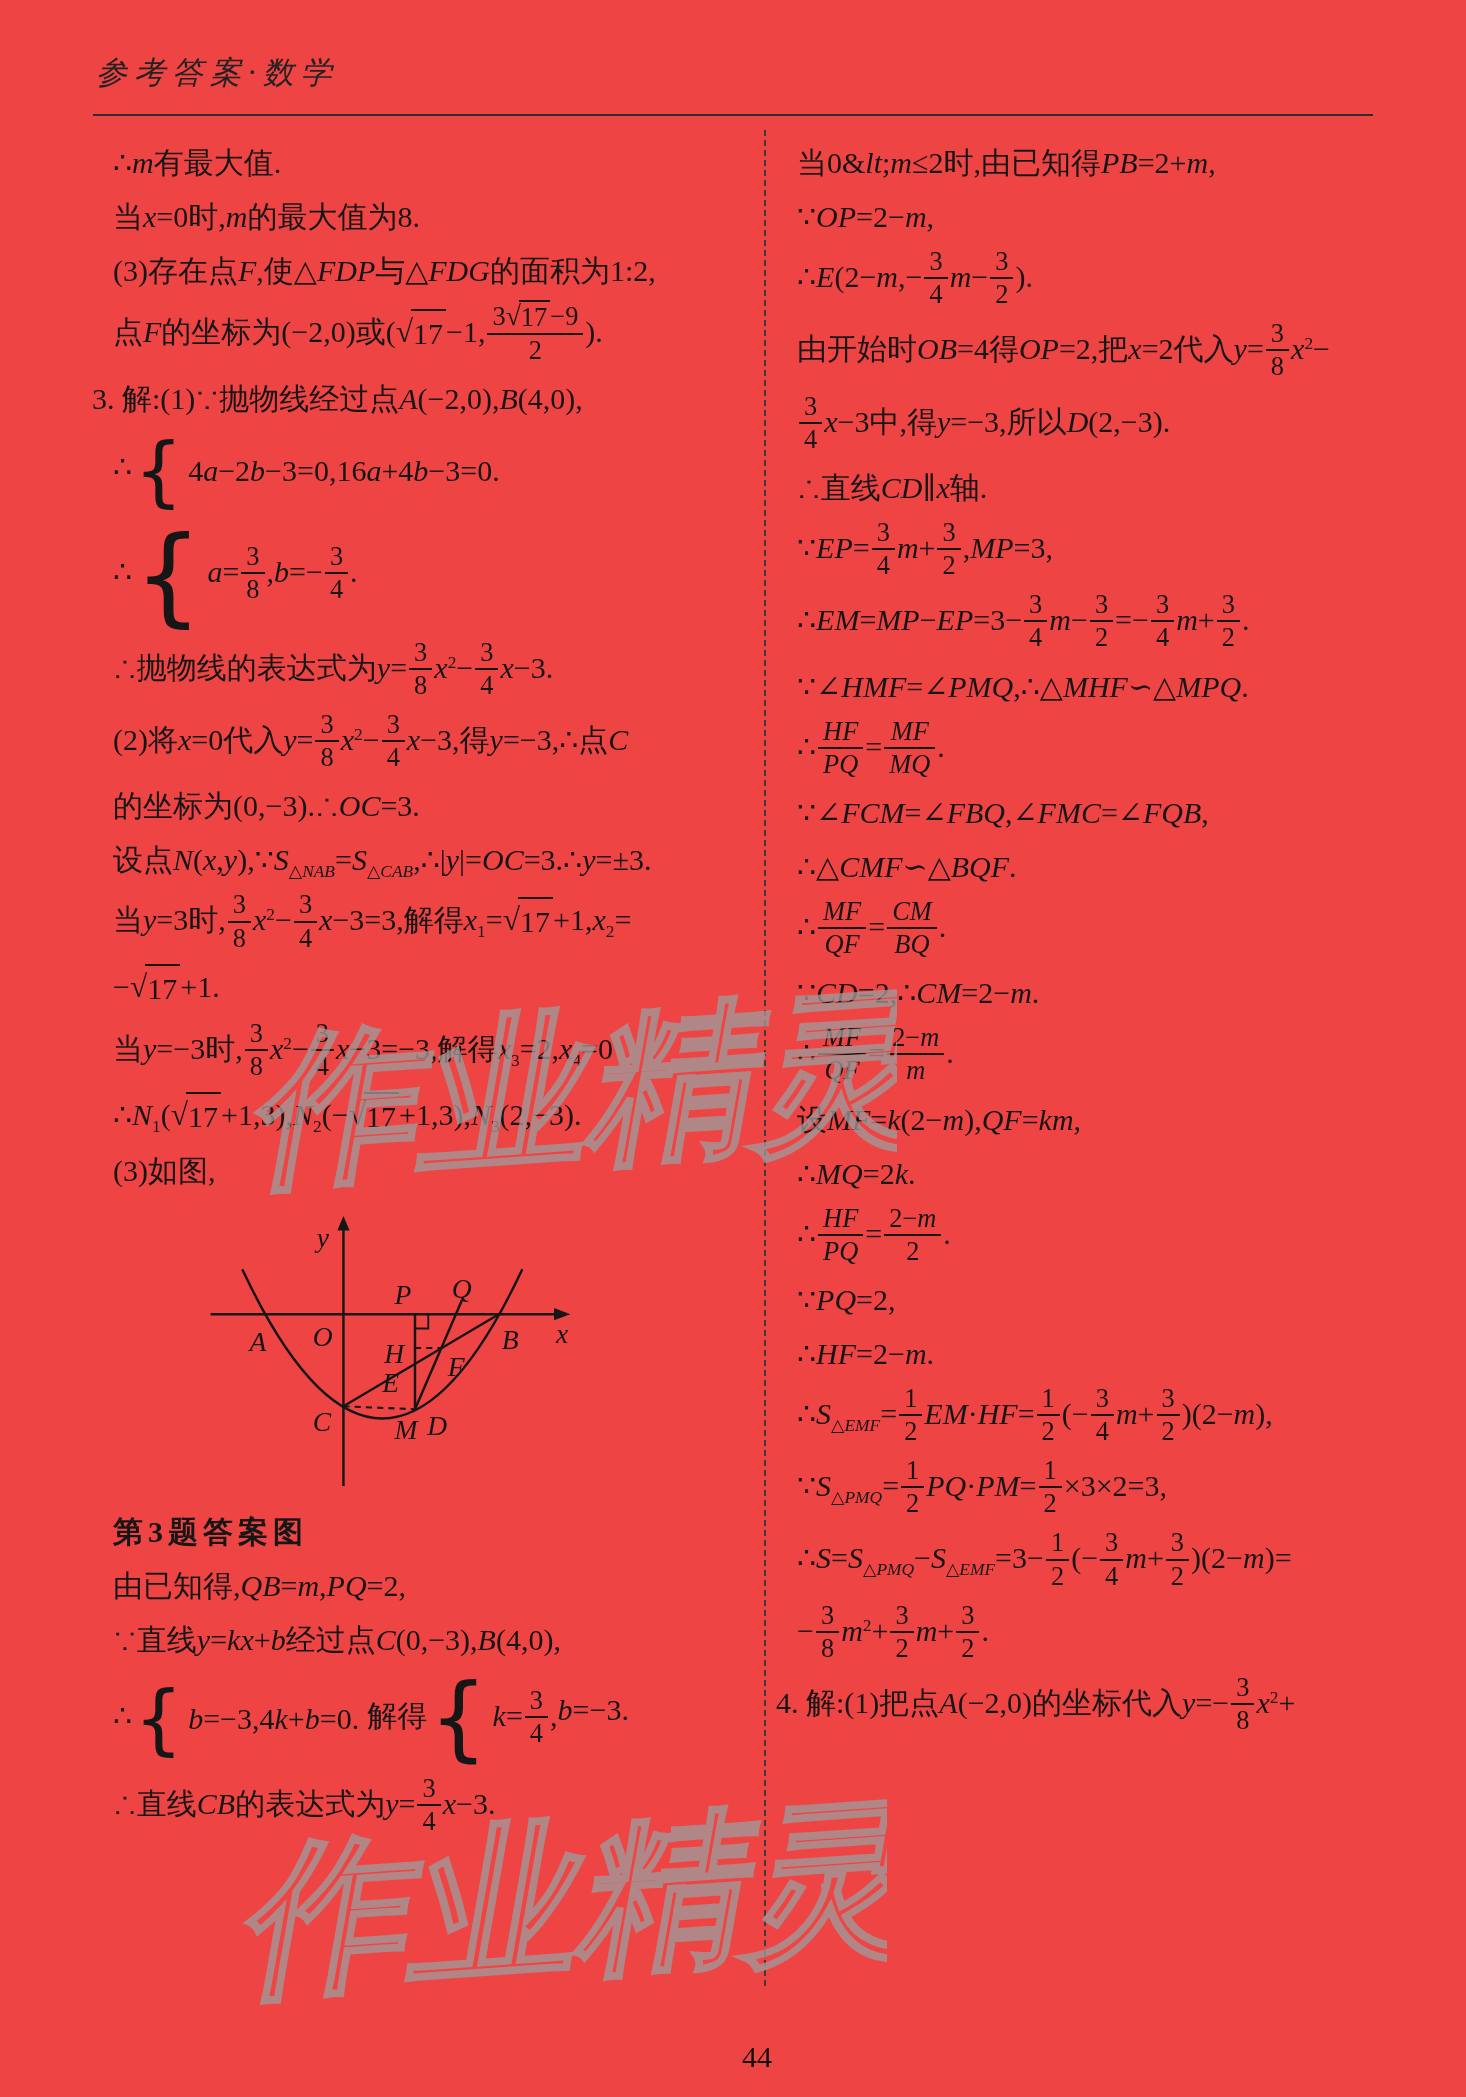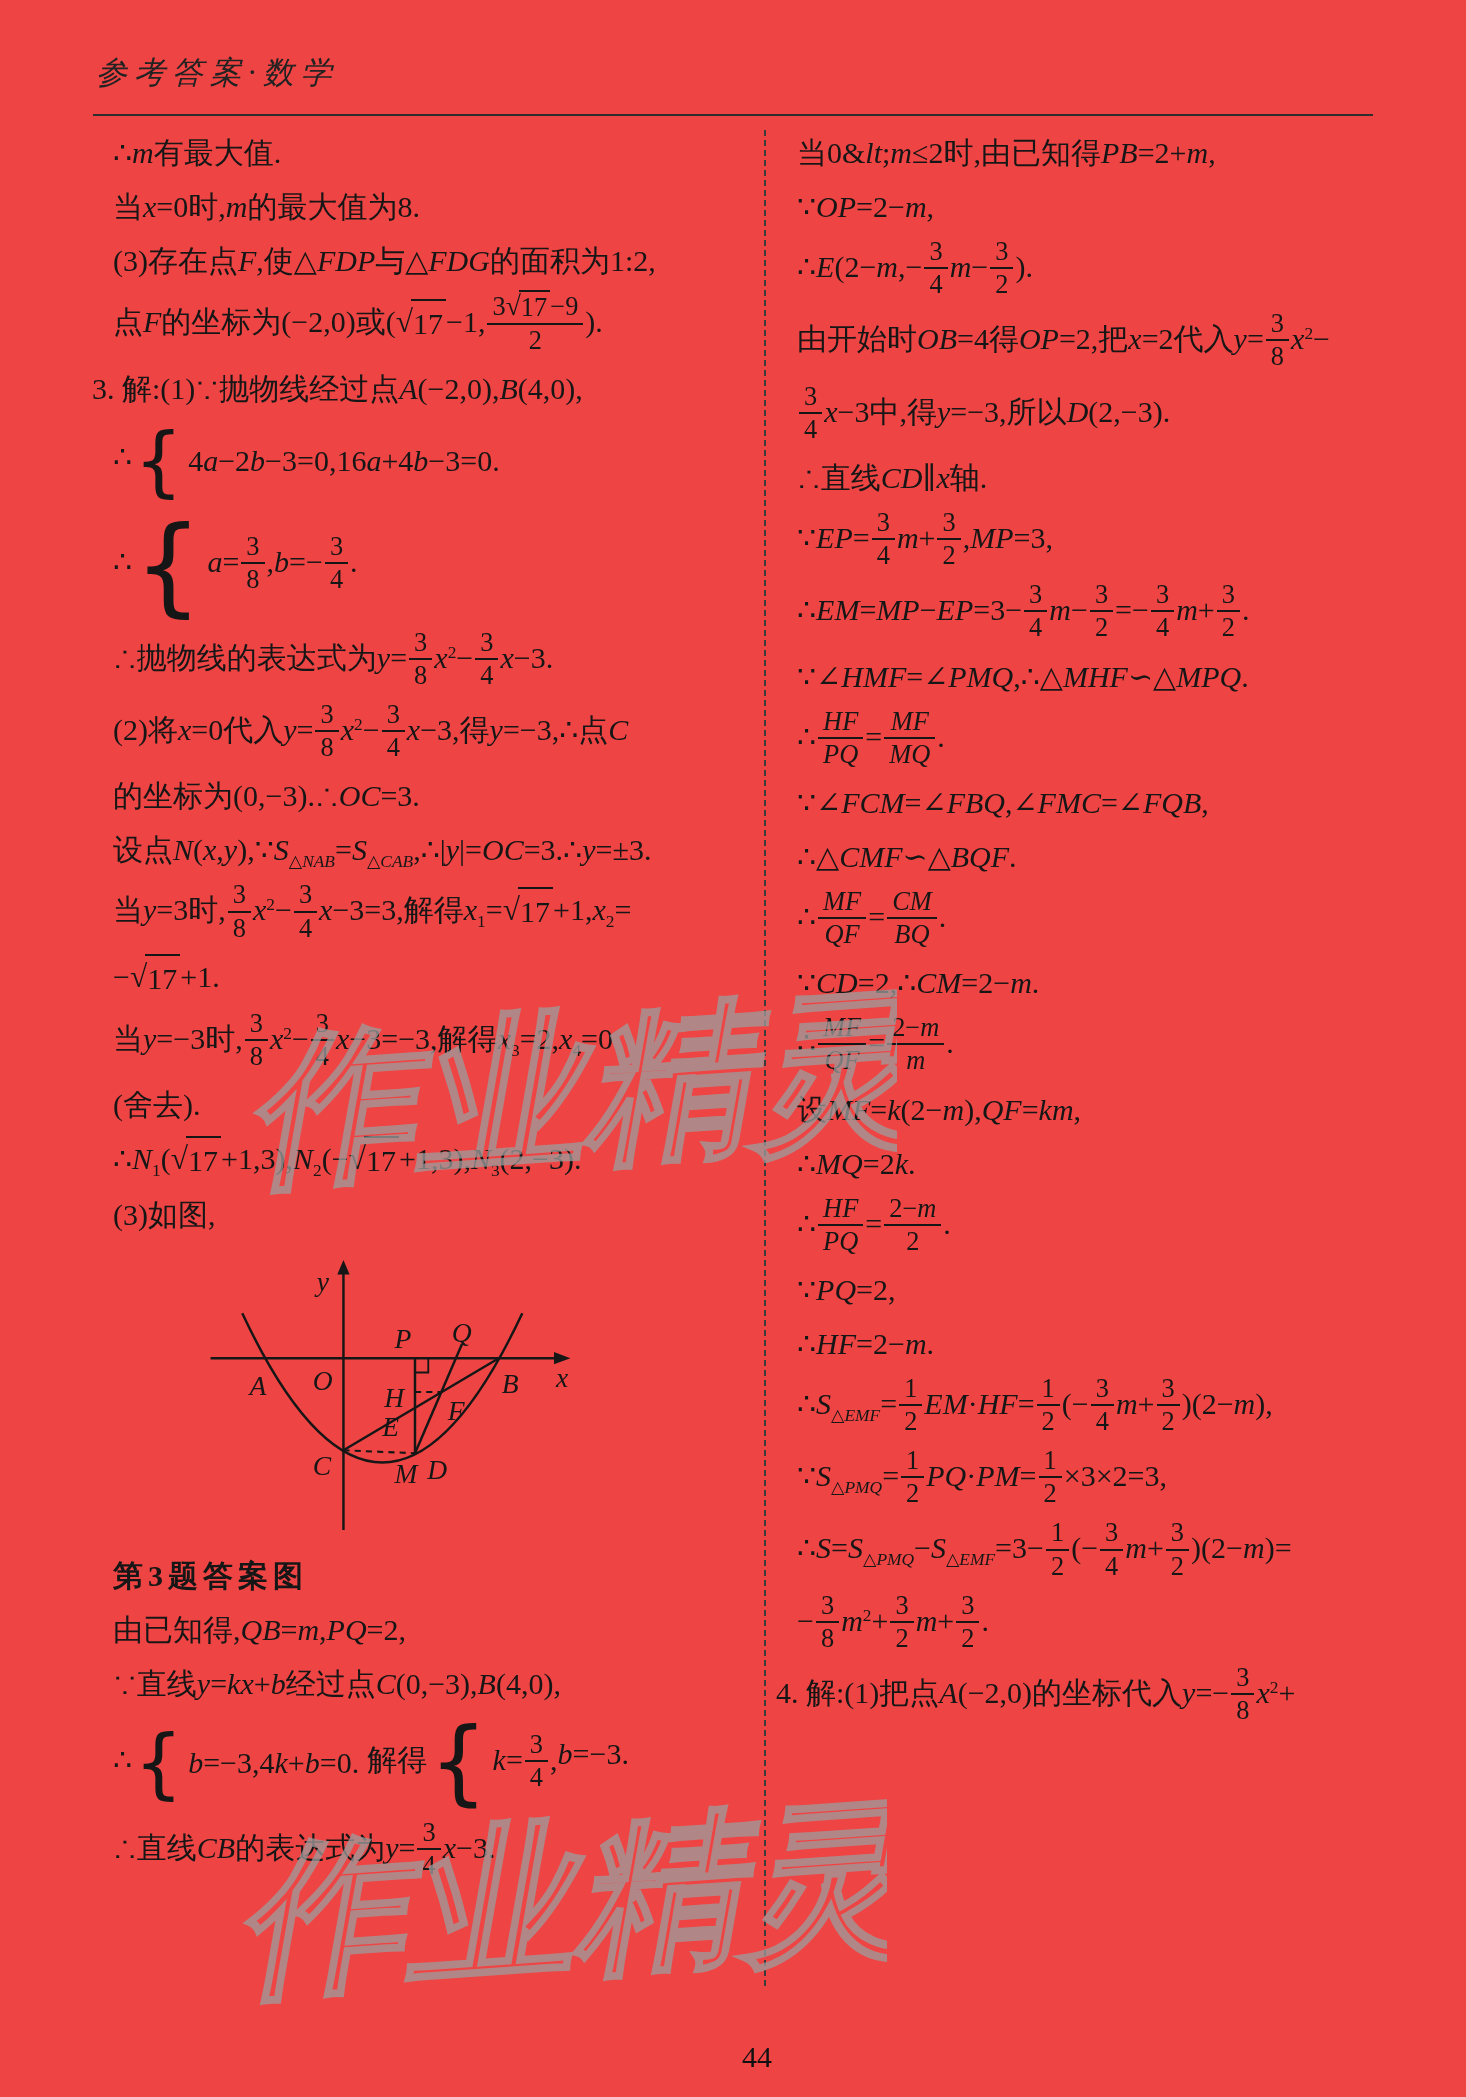--- a/index.html
+++ b/index.html
@@ -2,21 +2,21 @@
 <html><head>
 <meta charset="utf-8">
 <style>
   html,body{margin:0;padding:0;background:#e8e8e8;}
   .page{position:relative;width:1466px;height:2097px;background:#ef4444;overflow:hidden;
         font-family:"Liberation Serif","DejaVu Serif",serif;color:#161616;}
   .header-title{position:absolute;left:96px;top:52px;font-size:31px;font-style:italic;
         letter-spacing:7px;color:#222;}
   .header-rule{position:absolute;left:93px;top:114px;width:1280px;border-top:2.5px solid #2d2d2d;}
   .divider{position:absolute;left:764px;top:130px;height:1856px;border-left:2px dashed #3c3c3c;}
-  .col{position:absolute;top:122px;font-size:30px;line-height:46px;}
+  .col{position:absolute;top:132px;font-size:30px;line-height:46px;}
   .col-left{left:113px;width:645px;}
   .col-right{left:797px;width:608px;}
   .line{margin:8px 0;}
   .line.num{margin-left:-21px;}
   i{font-style:italic;}
   
   .frac{display:inline-flex;flex-direction:column;vertical-align:middle;text-align:center;
         font-size:0.88em;line-height:1.18;margin:0 2px;position:relative;top:-2px;}
   .frac .fn{border-bottom:2px solid #161616;padding:0 5px;}
   .frac .fd{padding:0 5px;}
@@ -115,21 +115,20 @@
           <span class="rad">√</span>
           <span class="rcd">17</span>
         </span><span>+1.</span></div>
       <div class="line"><span>当<i>y</i>=−3时,</span><span class="frac">
           <span class="fn">3</span>
           <span class="fd">8</span>
         </span><span><i>x</i></span><sup>2</sup><span>−</span><span class="frac">
           <span class="fn">3</span>
           <span class="fd">4</span>
         </span><span><i>x</i>−3=−3,解得<i>x</i></span><sub>3</sub><span>=2,<i>x</i></span><sub>4</sub><span>=0</span></div>
-      <div class="line"><span>(舍去).</span></div>
       <div class="line"><span>∴<i>N</i></span><sub>1</sub><span>(</span><span class="sq">
           <span class="rad">√</span>
           <span class="rcd">17</span>
         </span><span>+1,3),<i>N</i></span><sub>2</sub><span>(−</span><span class="sq">
           <span class="rad">√</span>
           <span class="rcd">17</span>
         </span><span>+1,3),<i>N</i></span><sub>3</sub><span>(2,−3).</span></div>
       <div class="line"><span>(3)如图,</span></div>
   <div class="figwrap">
     <svg class="fig" width="440" height="278" viewBox="0 0 430 272">

